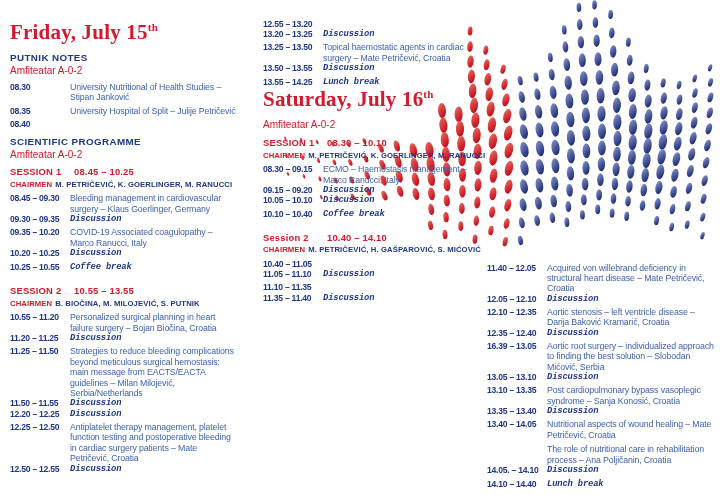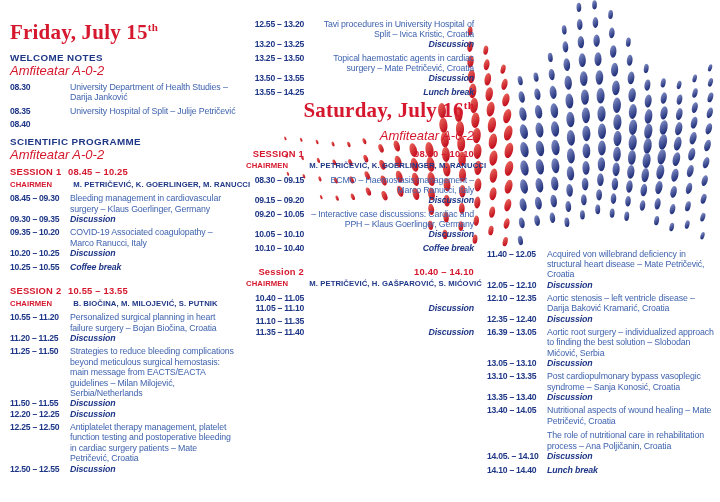--- a/index.html
+++ b/index.html
@@ -9,56 +9,56 @@
   }
   html,body{margin:0;padding:0;}
   body{
     width:720px;height:502px;overflow:hidden;position:relative;
     background:#ffffff;
     font-family:"Liberation Sans", sans-serif;
     -webkit-font-smoothing:antialiased;
   }
   .col{position:absolute;}
   #col1{left:10px;top:20px;width:227px;}
-  #col2{left:246px;top:15px;width:228px;text-align:right;}
-  #col3{left:487px;top:245px;width:230px;}
+  #col2{left:263px;top:15px;width:228px;}
+  #col3{left:487px;top:259px;width:230px;}
 
   h1.day{
     font-family:"Liberation Serif","DejaVu Serif",serif;
     font-weight:700;color:var(--red);
     font-size:21px;line-height:24px;margin:0 0 8px 0;letter-spacing:0.2px;
   }
   h1.day sup{font-size:11px;line-height:0;}
 
   .sec-h{
     color:var(--navy);font-weight:700;font-size:9.8px;letter-spacing:0.4px;
     margin:0;line-height:12px;
   }
-  .venue{color:var(--red);font-size:13px;line-height:11px;margin:1px 0 6px 0;font-style:italic;}
+  .venue{color:var(--red);font-size:10px;line-height:11px;margin:1px 0 6px 0;}
 
   .session{
-    display:grid;grid-template-columns:58px 1fr;column-gap:0;
+    display:grid;grid-template-columns:58px 1fr;column-gap:6px;
     color:var(--red);font-weight:700;font-size:9.4px;line-height:11.5px;
     letter-spacing:0.2px;white-space:nowrap;
   }
   .chair{
     font-size:7.7px;font-weight:700;letter-spacing:0.1px;line-height:10px;
     margin-top:2px;white-space:nowrap;
   }
   .chair .cl{color:var(--red);}
-  .chair .cn{color:var(--navy);margin-left:21px;}
+  .chair .cn{color:var(--navy);margin-left:3px;}
   .rows{margin-top:3.5px;}
 
   .row{
     display:grid;grid-template-columns:58px 1fr;column-gap:2px;
     font-size:8.8px;line-height:10.4px;letter-spacing:-0.15px;
   }
   .row .t{color:var(--navy);font-weight:700;white-space:nowrap;letter-spacing:-0.25px;font-size:8.6px;}
   .row .x{color:var(--body);}
-  .row.em .x{color:var(--navy);font-weight:700;font-style:italic;}
+  .row.em .x{color:var(--navy);font-weight:700;font-style:italic;font-family:Liberation Mono, monospace;}
   .row.talk{margin-top:2.8px;}
   .row.talk:first-child{margin-top:0;}
   .row.brk{margin-top:3.5px;}
   .row.gap{margin-top:4px;}
 
   .mt-sci{margin-top:7px;}
   .mt-sess{margin-top:13px;}
   .mt-sess2{margin-top:12px;}
   .mt-title{margin-top:118px;}
   .mt-s1{margin-top:7px;}
@@ -313,27 +313,27 @@
     <ellipse cx="426.1" cy="162.7" rx="3.02" ry="5.82" transform="rotate(16.9 426.1 162.7)" fill="url(#gb)"></ellipse>
     <ellipse cx="424.7" cy="180.6" rx="2.86" ry="5.53" transform="rotate(16.9 424.7 180.6)" fill="url(#gb)"></ellipse>
     <ellipse cx="423.6" cy="198.8" rx="2.62" ry="5.06" transform="rotate(16.9 423.6 198.8)" fill="url(#gb)"></ellipse>
     <ellipse cx="422.8" cy="217.2" rx="2.31" ry="4.46" transform="rotate(16.9 422.8 217.2)" fill="url(#gb)"></ellipse>
     <ellipse cx="422.5" cy="235.7" rx="1.95" ry="3.77" transform="rotate(16.9 422.5 235.7)" fill="url(#gb)"></ellipse>
   </svg>
 
 <div class="col" id="col1">
   <h1 class="day"><span>Friday, July 15</span><sup>th</sup></h1>
 
-  <div class="sec-h">WELCOME NOTES</div>
+  <div class="sec-h">PUTNIK NOTES</div>
   <div class="venue">Amfiteatar A-0-2</div>
 
   <div class="rows">
     <div class="row talk">
         <span class="t">08.30</span>
-        <span class="x">University Department of Health Studies – Darija Janković</span>
+        <span class="x">University Nutritional of Health Studies – Stipan Janković</span>
       </div>
     <div class="row talk">
         <span class="t">08.35</span>
         <span class="x">University Hospital of Split – Julije Petričević</span>
       </div>
     <div class="row talk">
         <span class="t">08.40</span>
       </div>
   </div>
 
@@ -404,21 +404,20 @@
         <span class="t">12.50 – 12.55</span>
         <span class="x">Discussion</span>
       </div>
   </div>
 </div>
 
 <div class="col" id="col2">
   <div class="rows">
     <div class="row talk">
         <span class="t">12.55 – 13.20</span>
-        <span class="x">Tavi procedures in University Hospital of Split – Ivica Kristic, Croatia</span>
       </div>
     <div class="row em">
         <span class="t">13.20 – 13.25</span>
         <span class="x">Discussion</span>
       </div>
     <div class="row talk">
         <span class="t">13.25 – 13.50</span>
         <span class="x">Topical haemostatic agents in cardiac surgery – Mate Petričević, Croatia</span>
       </div>
     <div class="row em">
@@ -443,24 +442,20 @@
 
   <div class="rows">
     <div class="row talk">
         <span class="t">08.30 – 09.15</span>
         <span class="x">ECMO – Haemostasis management – Marco Ranucci, Italy</span>
       </div>
     <div class="row em">
         <span class="t">09.15 – 09.20</span>
         <span class="x">Discussion</span>
       </div>
-    <div class="row talk">
-        <span class="t">09.20 – 10.05</span>
-        <span class="x">– Interactive case discussions: Cardiac and PPH – Klaus Goerlinger, Germany</span>
-      </div>
     <div class="row em">
         <span class="t">10.05 – 10.10</span>
         <span class="x">Discussion</span>
       </div>
     <div class="row em brk">
         <span class="t">10.10 – 10.40</span>
         <span class="x">Coffee break</span>
       </div>
   </div>
 

